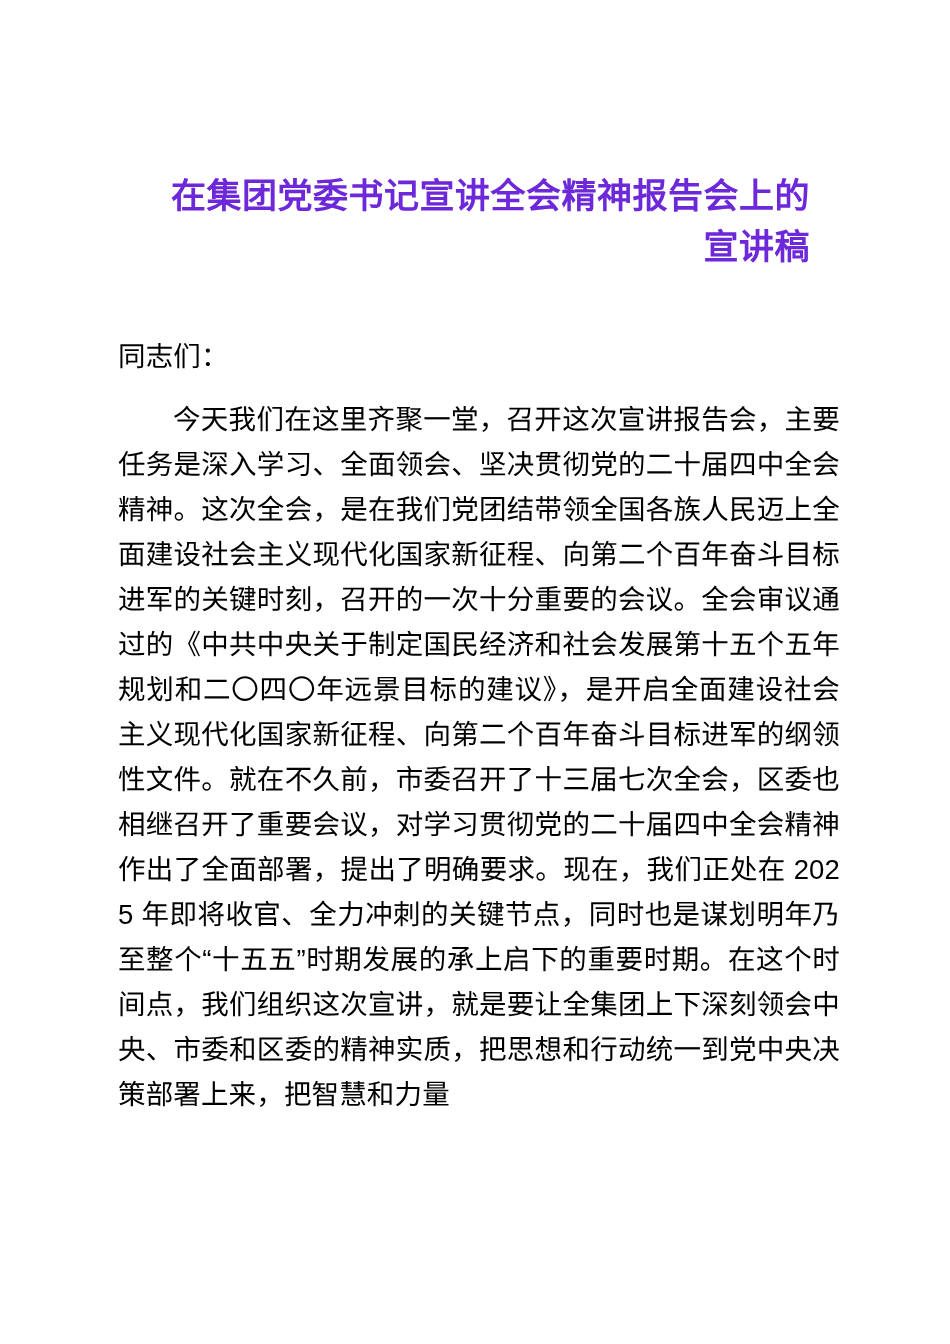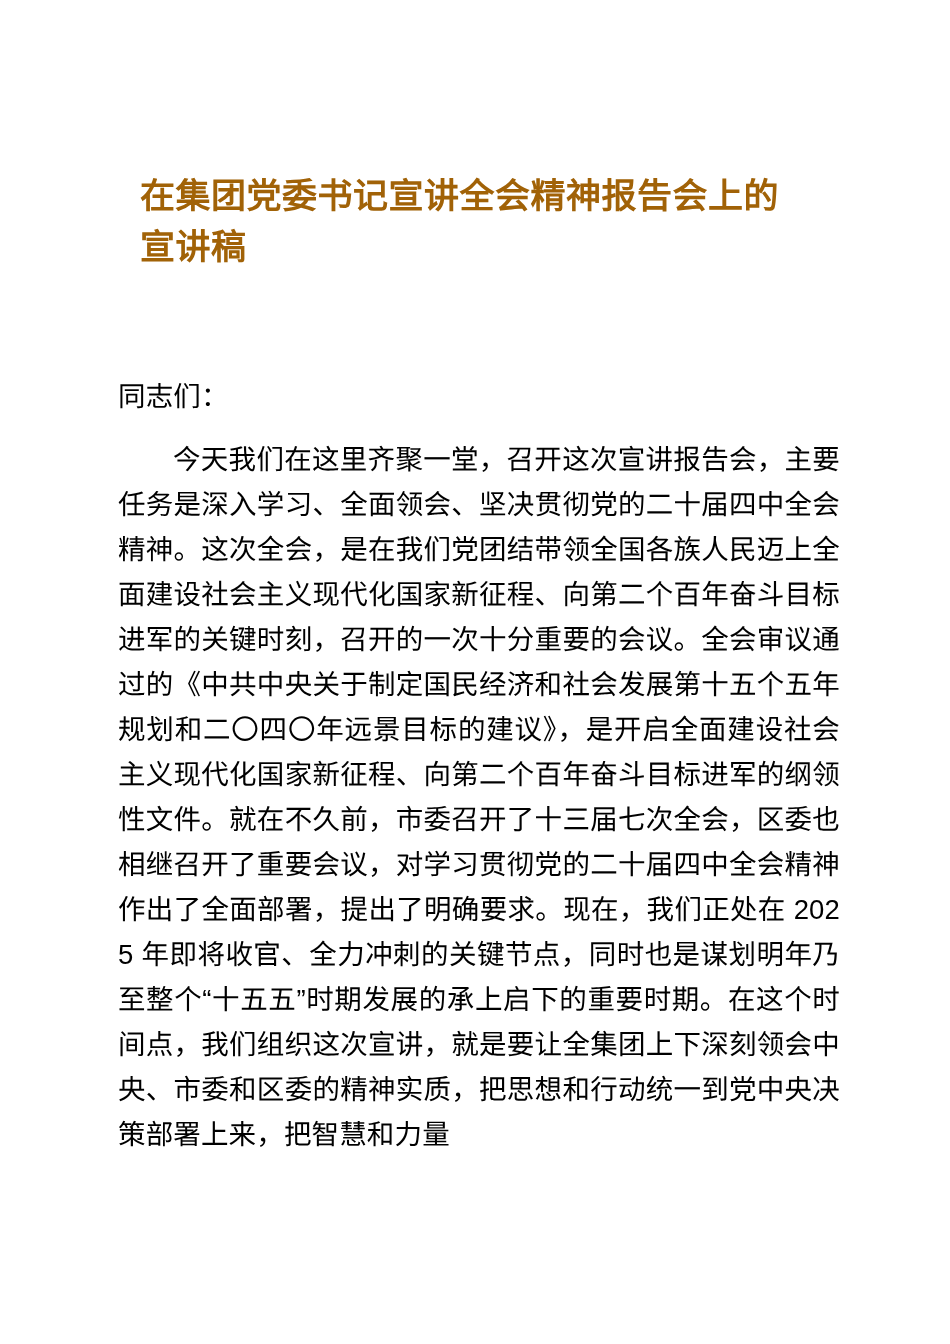--- a/index.html
+++ b/index.html
@@ -18,35 +18,34 @@
     box-sizing: border-box;
     font-family: "Liberation Sans", "DejaVu Sans", sans-serif;
     color: #000000;
   }
 
   .doc-title {
     position: absolute;
     left: 140px;
     top: 170px;
     width: 670px;
-    text-align: left;
+    text-align: right;
     font-size: 35px;
     line-height: 51px;
     font-weight: bold;
     letter-spacing: 0.5px;
-    color: #a16207;
+    color: #6d28d9;
     margin: 0;
   }
 
   .body-block {
     position: absolute;
     left: 118px;
     top: 334px;
     width: 722px;
-    margin-top: 40px;
   }
 
   .para {
     margin: 0;
     font-size: 27.5px;
     line-height: 45px;
     letter-spacing: 0.15px;
     text-align: justify;
     text-justify: inter-ideograph;
     color: #000000;

